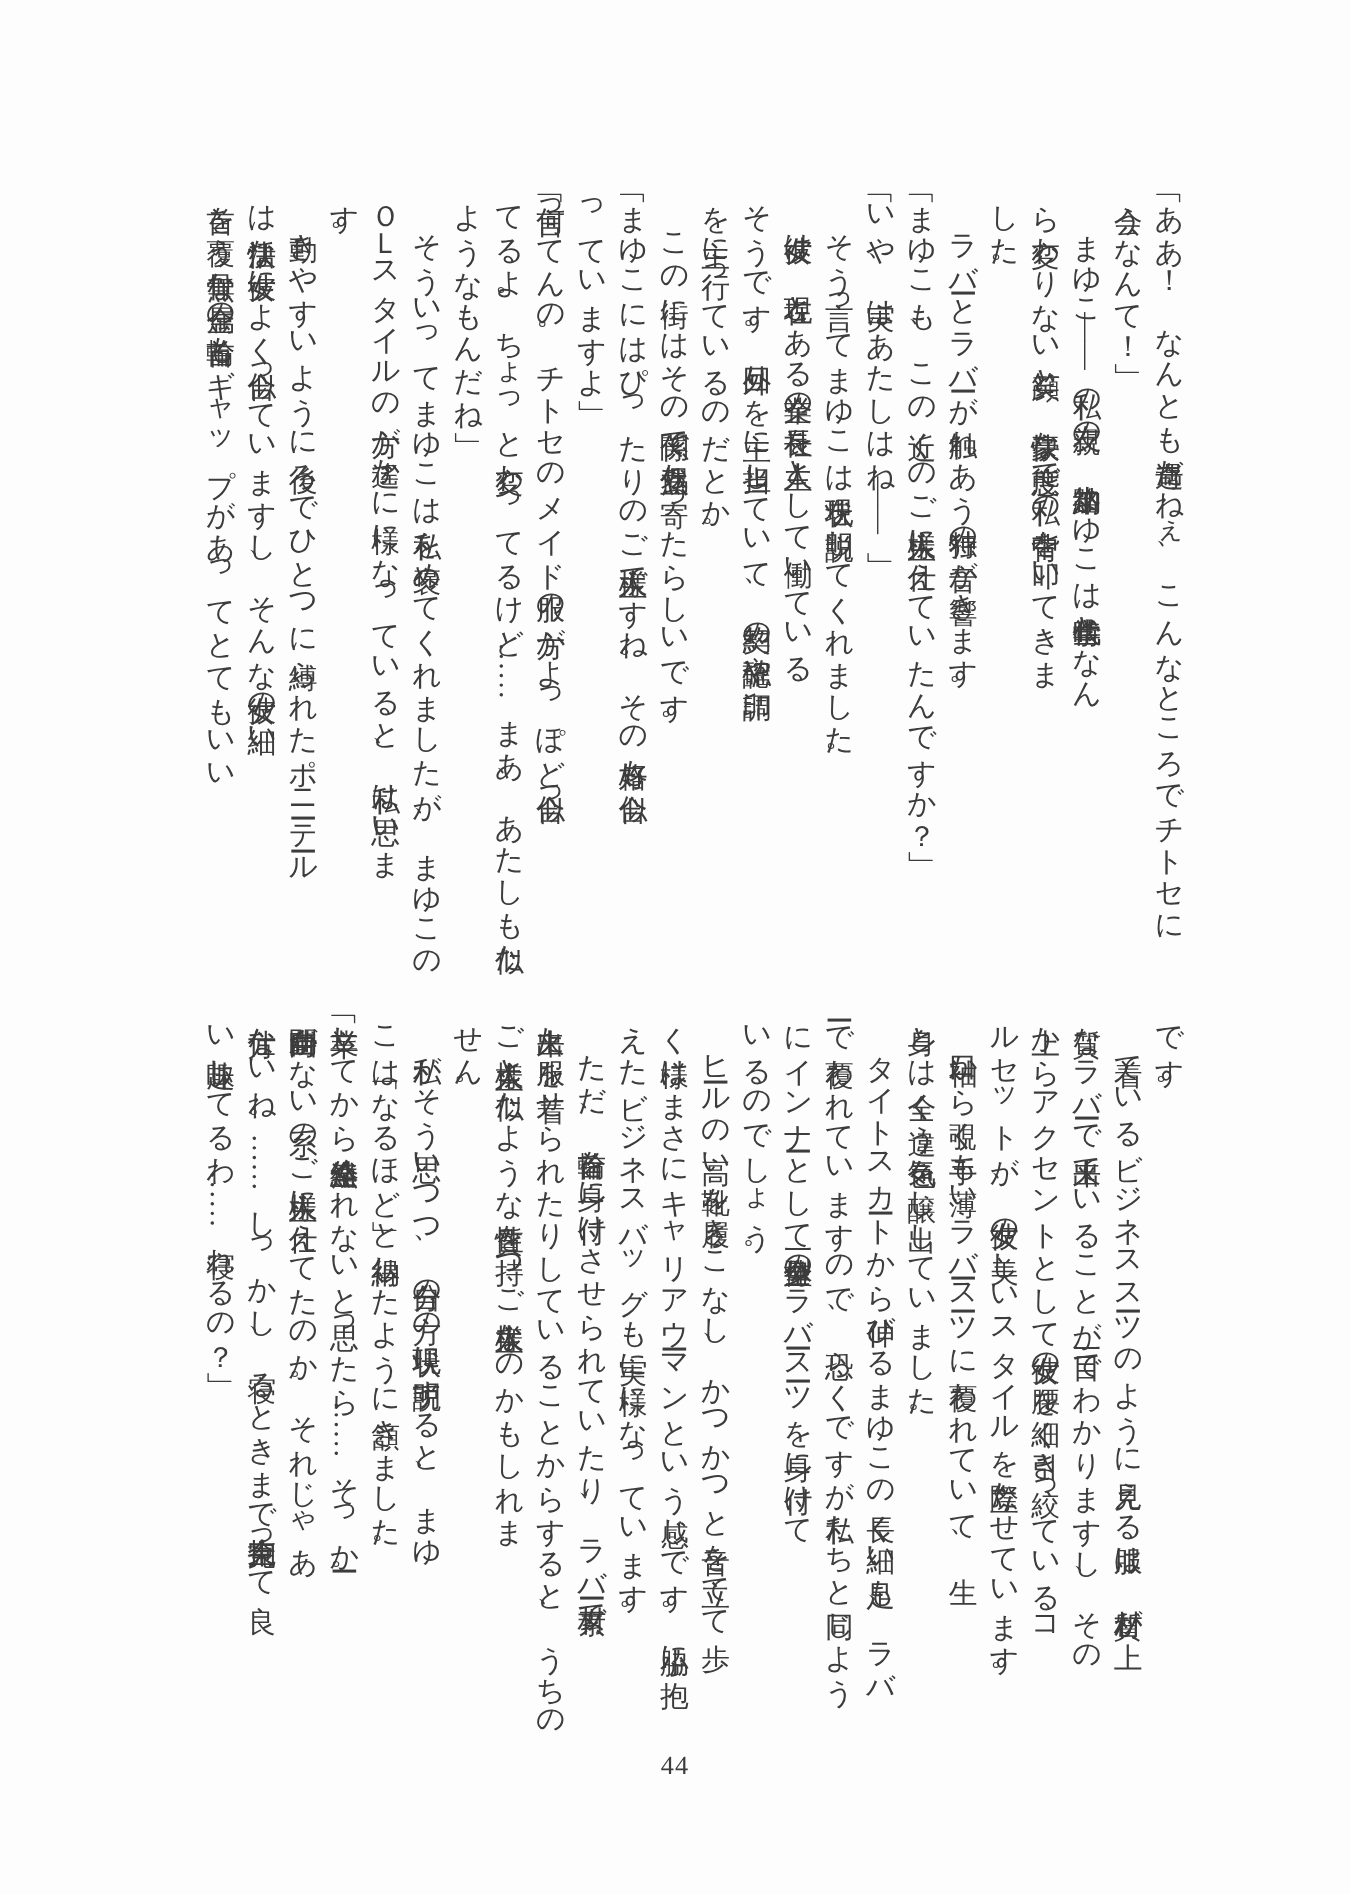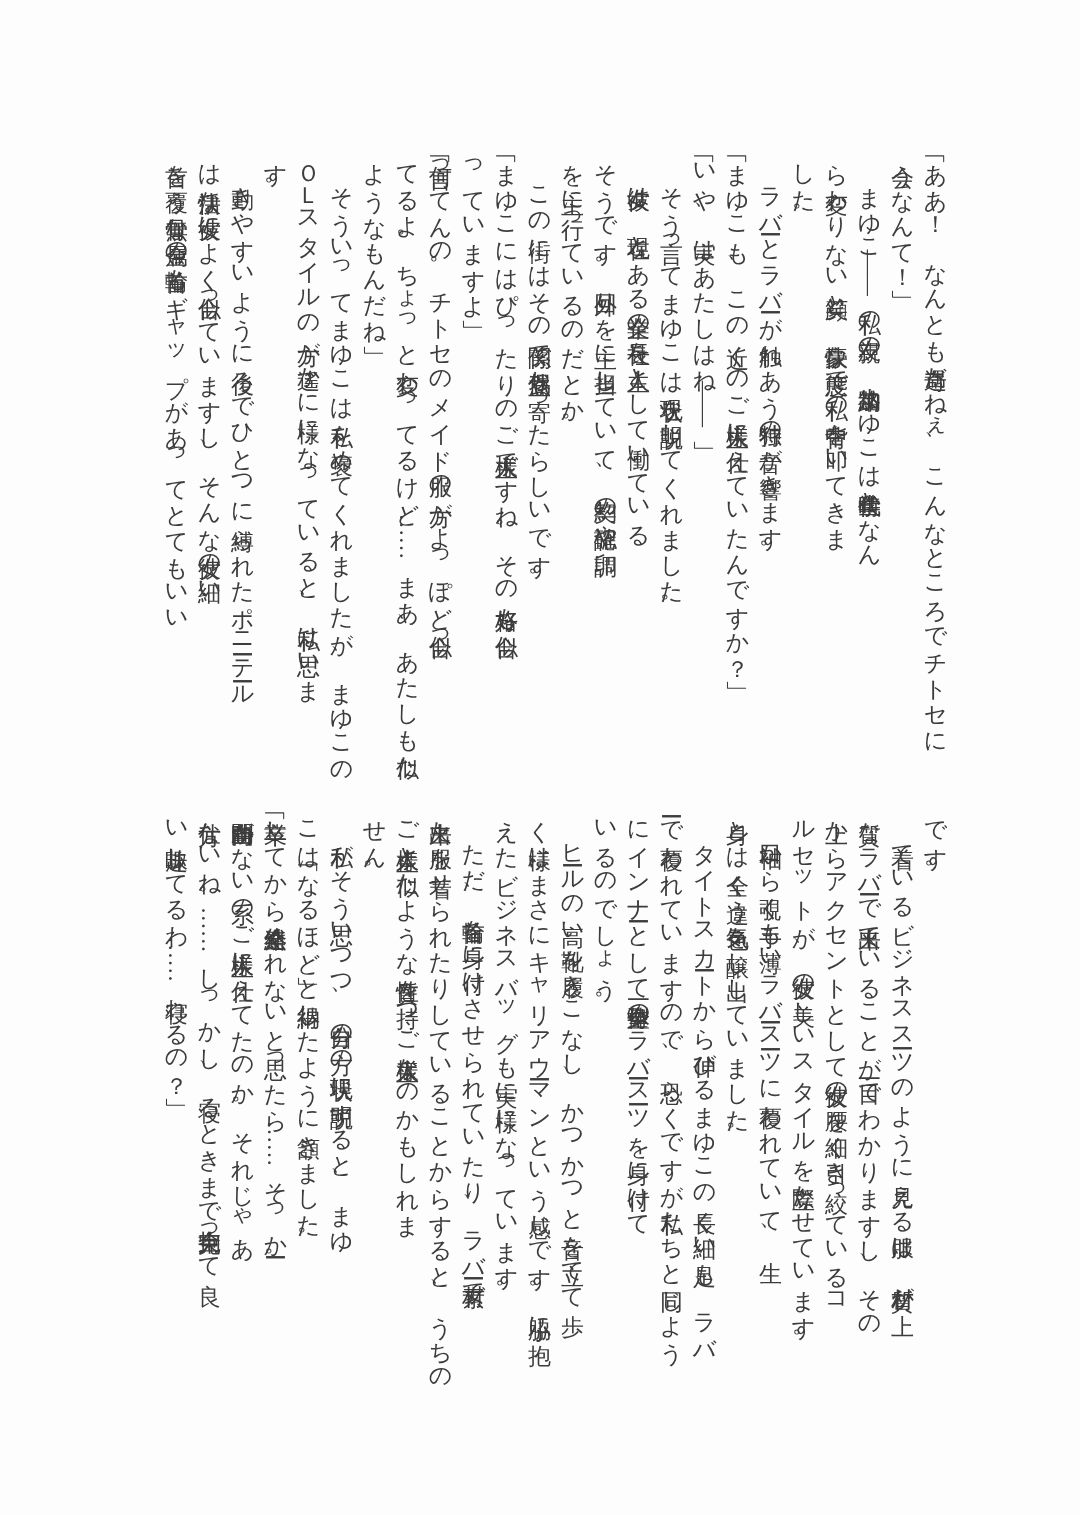--- a/index.html
+++ b/index.html
@@ -106,14 +106,15 @@
       <p class="tline">ご主人様と似たような性質を持つご主人様なのかもしれま</p>
       <p class="tline">せん。</p>
       <p class="tline">　私がそう思いつつ、自分の方の現状に説明すると、まゆ</p>
       <p class="tline">こは「なるほど」と納得したように頷きました。</p>
       <p class="tline">「卒業してから全然連絡くれないと思ったら……そっかー。</p>
       <p class="tline">自由時間がない系のご主人様に仕えてたのか。それじゃあ</p>
       <p class="tline">仕方ないね。……しっかし、寝るときまで完全拘束って良</p>
       <p class="tline">い趣味してるわ……寝れるの？」</p>
     </section>
 
+  <div class="pagenum">44</div>
 
 </div>
 
 </body></html>

